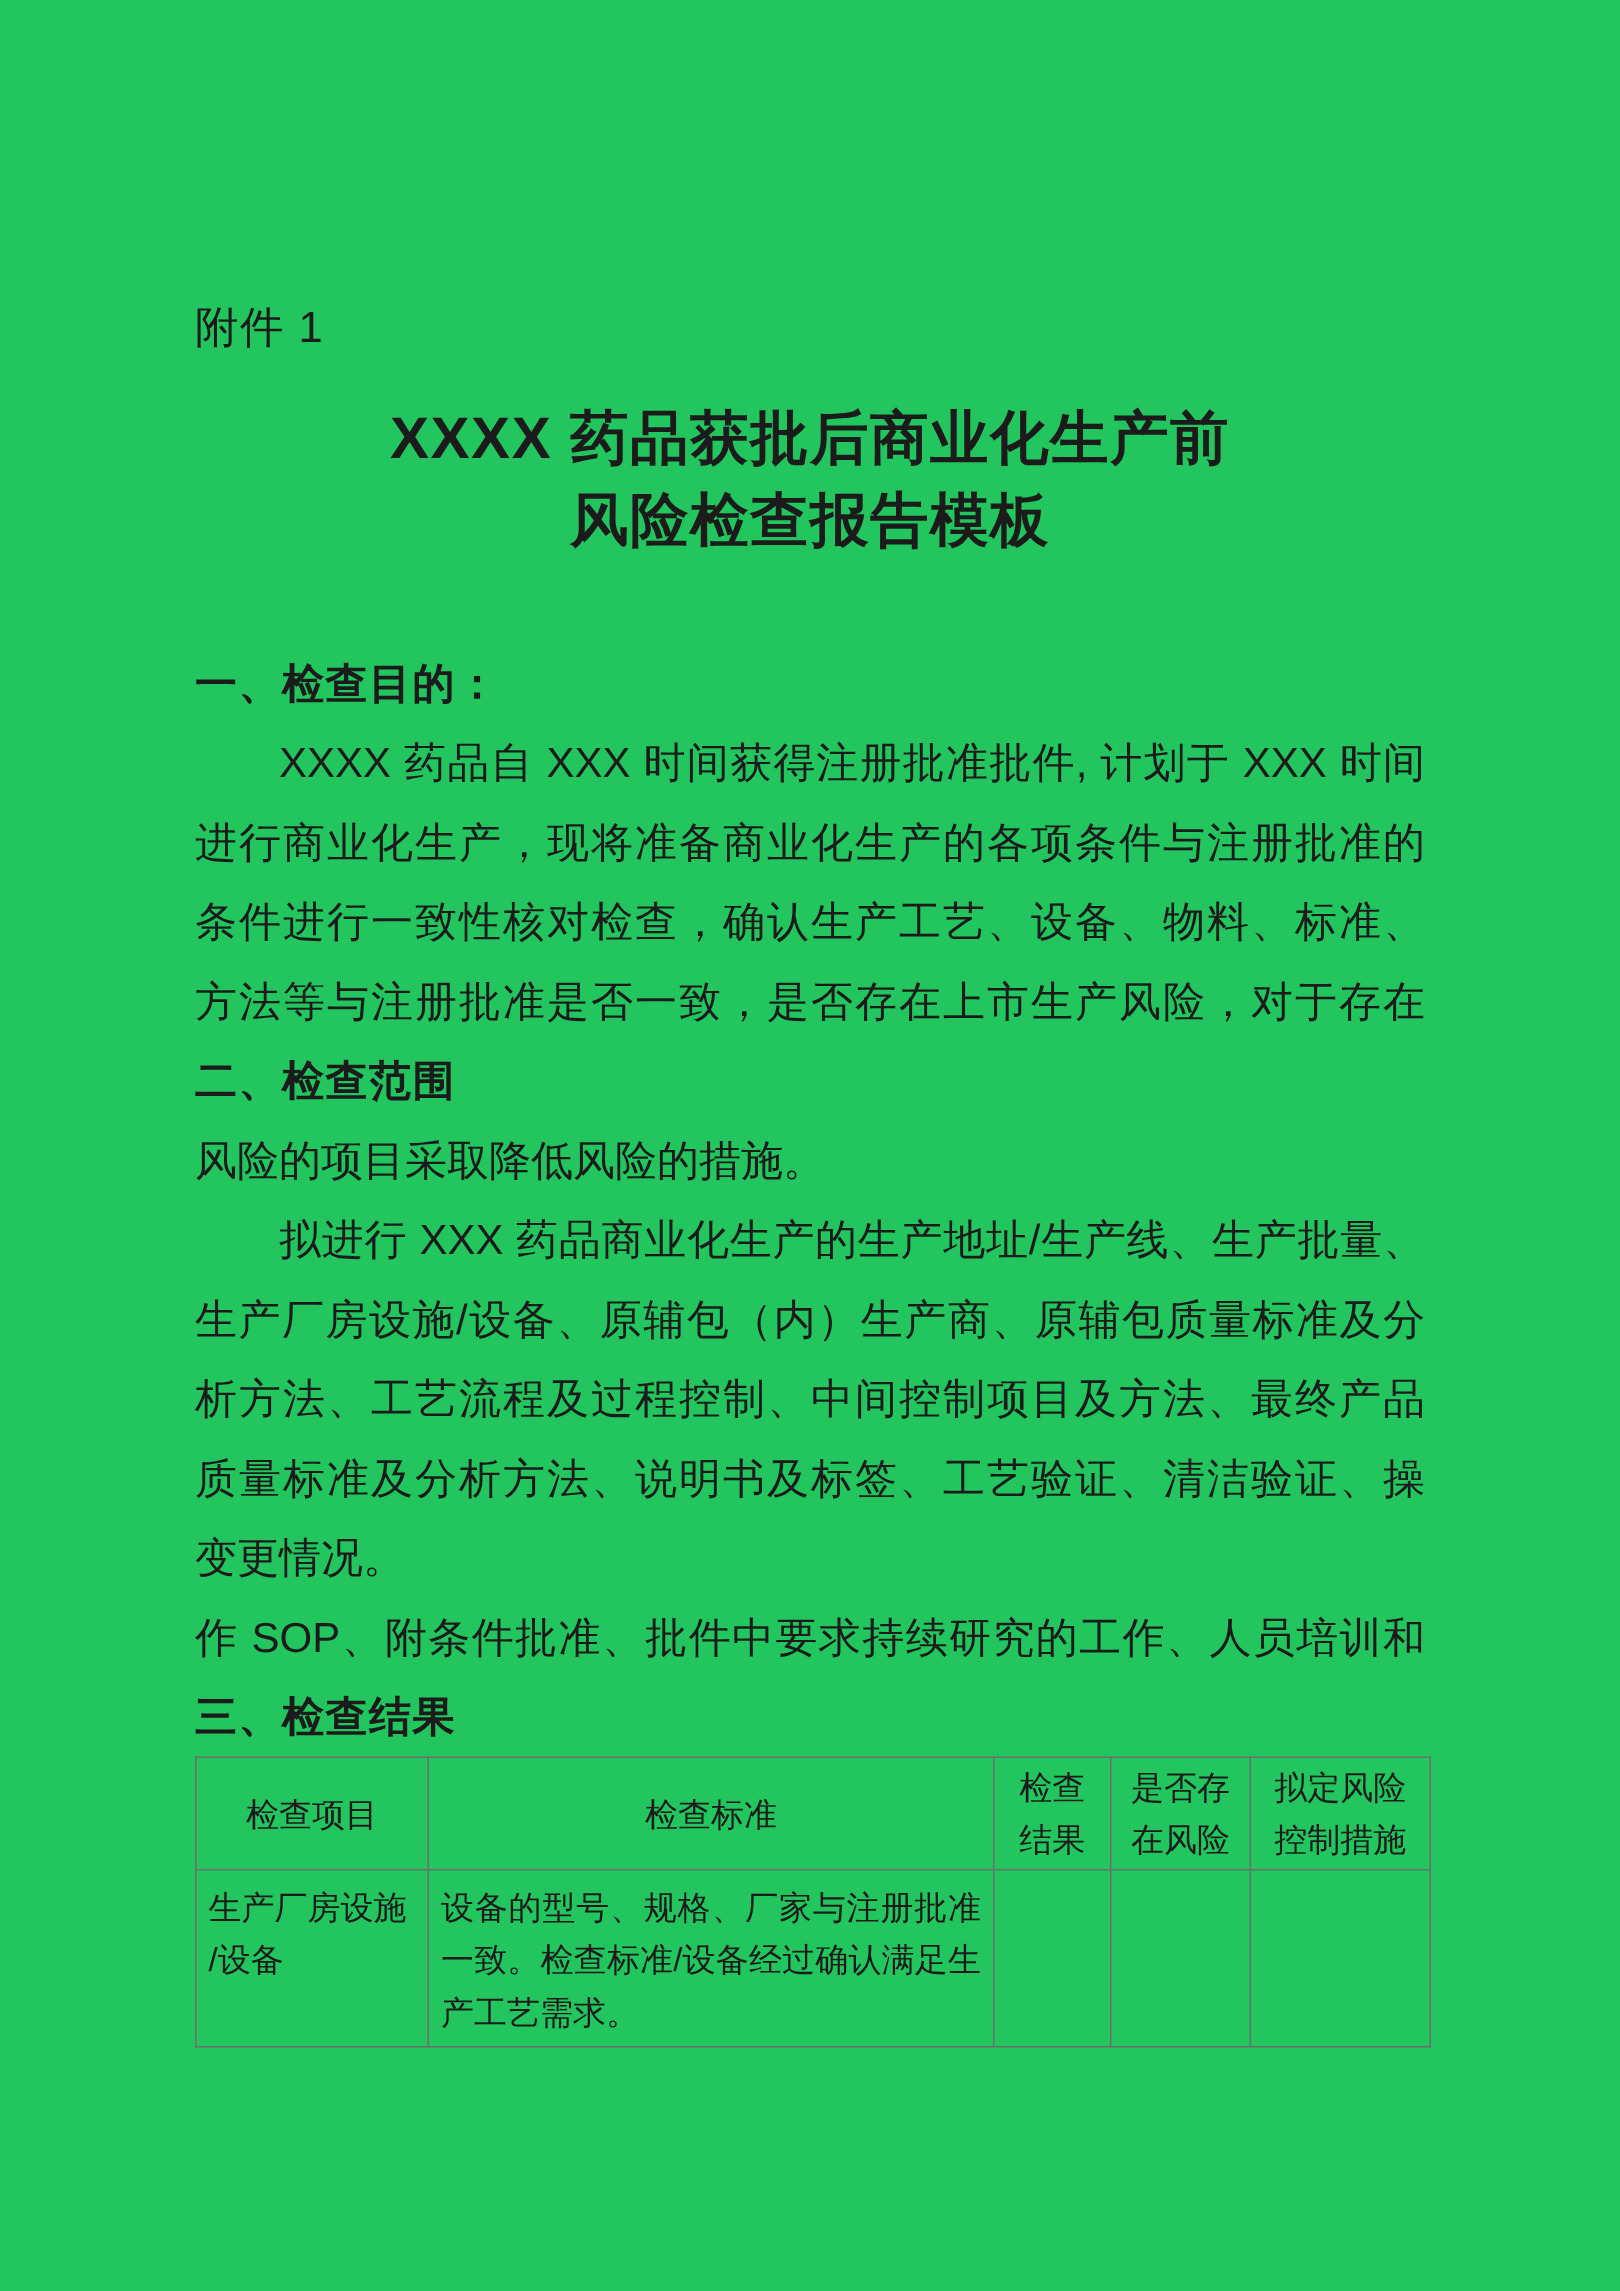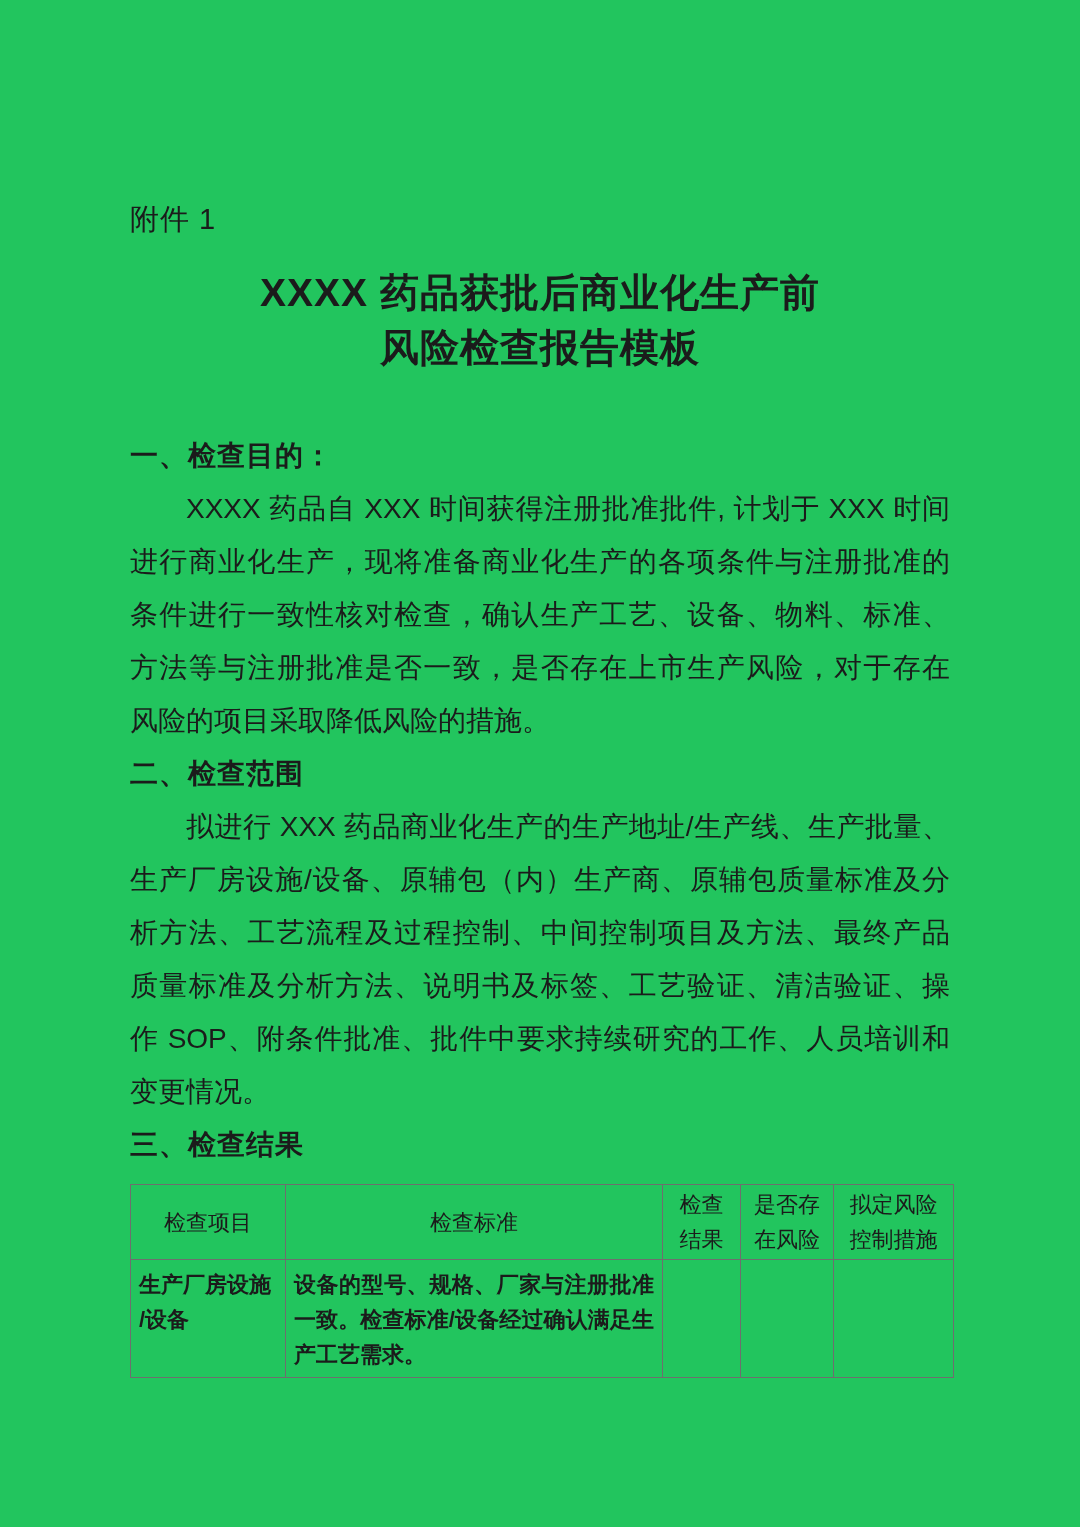--- a/index.html
+++ b/index.html
@@ -53,21 +53,21 @@
   }
   .jline {
     text-align: justify;
     text-align-last: justify;
     text-justify: inter-character;
   }
   .indent {
     text-indent: 56px;
   }
   .check-table {
-    margin-top: 13px;
+    margin-top: 0;
     border-collapse: collapse;
     table-layout: fixed;
     width: 823px;
   }
   .check-table th,
   .check-table td {
     border: 1.5px solid #6e6e6e;
     font-weight: 400;
     font-size: 22px;
     padding: 0;
@@ -77,21 +77,20 @@
     line-height: 35px;
     text-align: center;
     vertical-align: middle;
     white-space: pre-line;
   }
   .check-table td {
     height: 110px;
     vertical-align: top;
     padding: 7px 8px 0 8px;
     line-height: 35px;
-    font-weight: bold;
   }
   .tline {
     white-space: nowrap;
   }
   .tjust {
     text-align: justify;
     text-align-last: justify;
     text-justify: inter-character;
   }
   .col-item    { width: 155px; }
@@ -113,29 +112,29 @@
       <div>风险检查报告模板</div>
     </h1>
 
     <div class="body-text">
 
       <div class="bline heading">一、检查目的：</div>
       <div class="bline jline indent">XXXX 药品自 XXX 时间获得注册批准批件, 计划于 XXX 时间</div>
       <div class="bline jline">进行商业化生产，现将准备商业化生产的各项条件与注册批准的</div>
       <div class="bline jline">条件进行一致性核对检查，确认生产工艺、设备、物料、标准、</div>
       <div class="bline jline">方法等与注册批准是否一致，是否存在上市生产风险，对于存在</div>
+      <div class="bline heading">二、检查范围</div>
+
       <div class="bline">风险的项目采取降低风险的措施。</div>
-
-      <div class="bline heading">二、检查范围</div>
       <div class="bline jline indent">拟进行 XXX 药品商业化生产的生产地址/生产线、生产批量、</div>
       <div class="bline jline">生产厂房设施/设备、原辅包（内）生产商、原辅包质量标准及分</div>
       <div class="bline jline">析方法、工艺流程及过程控制、中间控制项目及方法、最终产品</div>
       <div class="bline jline">质量标准及分析方法、说明书及标签、工艺验证、清洁验证、操</div>
+      <div class="bline">变更情况。</div>
       <div class="bline jline">作 SOP、附条件批准、批件中要求持续研究的工作、人员培训和</div>
-      <div class="bline">变更情况。</div>
 
       <div class="bline heading">三、检查结果</div>
 
       <table class="check-table">
         <colgroup>
           <col class="col-item">
           <col class="col-std">
           <col class="col-result">
           <col class="col-risk">
           <col class="col-measure">

